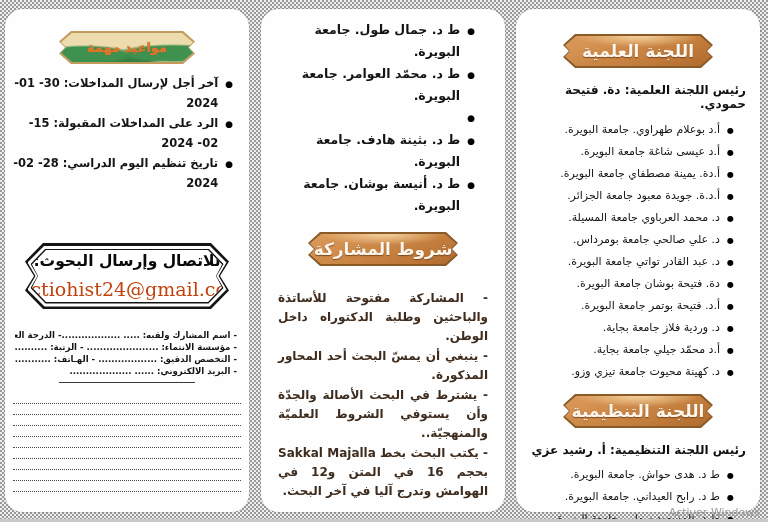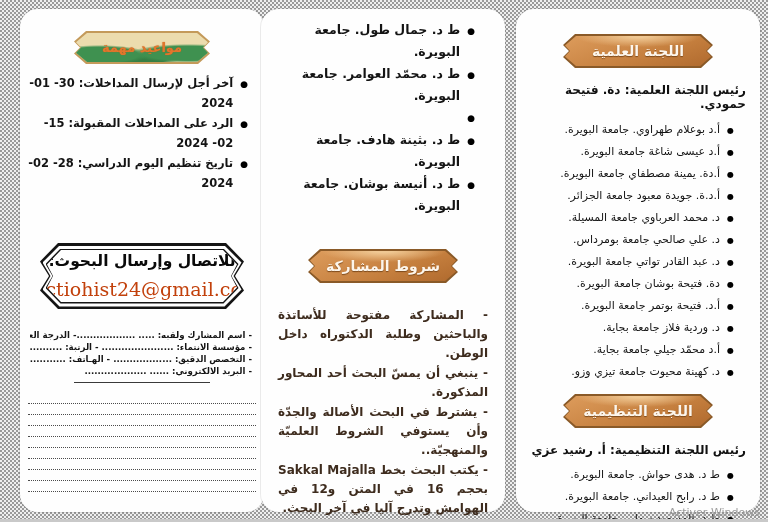--- a/index.html
+++ b/index.html
@@ -9,21 +9,21 @@
     background-color:#e9e9e9;
     background-image:repeating-conic-gradient(#9a9a9a 0% 25%, #efefef 0% 50%);
     background-size:4px 4px;
   }
   .panel{
     position:absolute;top:9px;height:503px;width:244px;
     background:#fefefe;border-radius:18px;
     box-shadow:0 0 0 1px rgba(0,0,0,.08);
     direction:rtl;
   }
-  .panel-left{left:20px;}
+  .panel-left{left:5px;}
   .panel-mid{left:261px;}
   .panel-right{left:516px;}
 
   
   .plaque-wrap{display:flex;justify-content:center;}
   .plaque{
     position:relative;width:150px;height:34px;
     clip-path:polygon(12px 0,calc(100% - 12px) 0,100% 32%,calc(100% - 6px) 50%,100% 68%,calc(100% - 12px) 100%,12px 100%,0 68%,6px 50%,0 32%);
     background:#8a5a28;
     display:flex;align-items:center;justify-content:center;
@@ -40,21 +40,21 @@
       radial-gradient(ellipse 80px 13px at 85% 70%, #3f9150 55%, rgba(63,145,80,0) 72%),
       radial-gradient(ellipse 50px 9px at 50% 90%, #357f44 50%, rgba(63,145,80,0) 75%),
       #ecdcae;
   }
   .plaque.green-paint .label{color:#e2762c;font-weight:bold;font-size:13px;text-shadow:0 0 1px #b85e1e;}
   .plaque.copper .inner{
     background:
       radial-gradient(ellipse 90px 16px at 50% 0%, #f0c893 10%, rgba(240,200,147,0) 70%),
       linear-gradient(160deg,#dd9c5c 0%,#c57f3e 60%,#b06a2e 100%);
   }
-  .plaque.copper .label{color:#fdf6ec;font-weight:bold;font-size:14px;text-shadow:0 1px 1px #7d4a1c;}
+  .plaque.copper .label{color:#fdf6ec;font-weight:bold;font-size:17px;text-shadow:0 1px 1px #7d4a1c;}
 
   
   .blist{list-style:none;margin:0;padding:0;}
   .blist .li{display:flex;align-items:baseline;color:#141414;}
   .blt{flex:0 0 auto;margin-left:7px;font-size:9px;line-height:inherit;color:#000;}
 
   .dates{margin-top:9px;padding:0 16px 0 6px;font-size:11.5px;font-weight:bold;}
   .dates .li{line-height:20px;}
 
   .mid-names{margin-top:10px;padding:0 30px 0 8px;font-size:12.5px;font-weight:bold;}
@@ -195,21 +195,21 @@
         <span class="blt">●</span>
         <span>ط د. بثينة هادف. جامعة البويرة.</span>
       </div>
 
       <div class="li">
         <span class="blt">●</span>
         <span>ط د. أنيسة بوشان. جامعة البويرة.</span>
       </div>
     </div>
 
-  <div class="plaque-wrap" style="margin-top:32px;">
+  <div class="plaque-wrap" style="margin-top:15px;">
     <div class="plaque copper">
       <div class="inner">
         <span class="label">شروط المشاركة</span>
       </div>
     </div>
   </div>
 
   <div class="conds">
 
       <div class="p">- المشاركة مفتوحة للأساتذة والباحثين وطلبة الدكتوراه داخل الوطن.</div>

